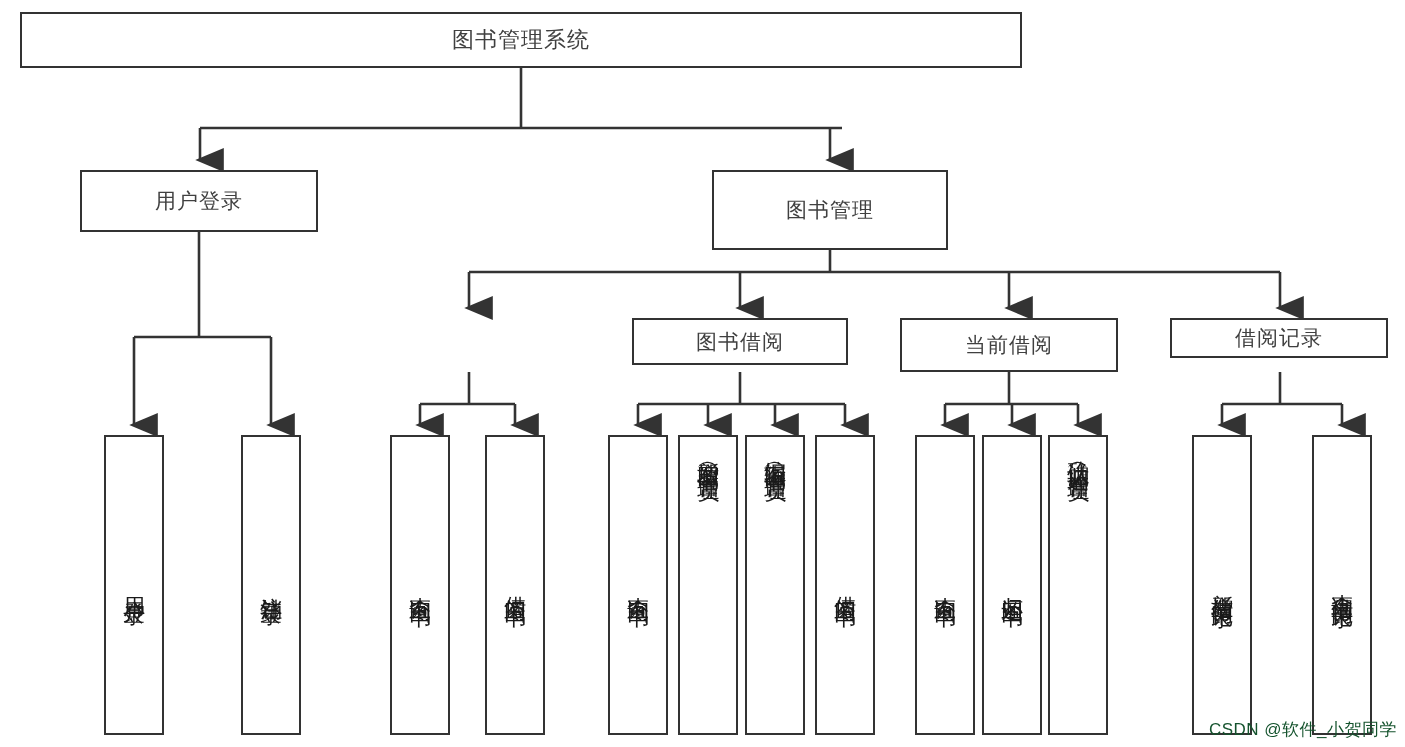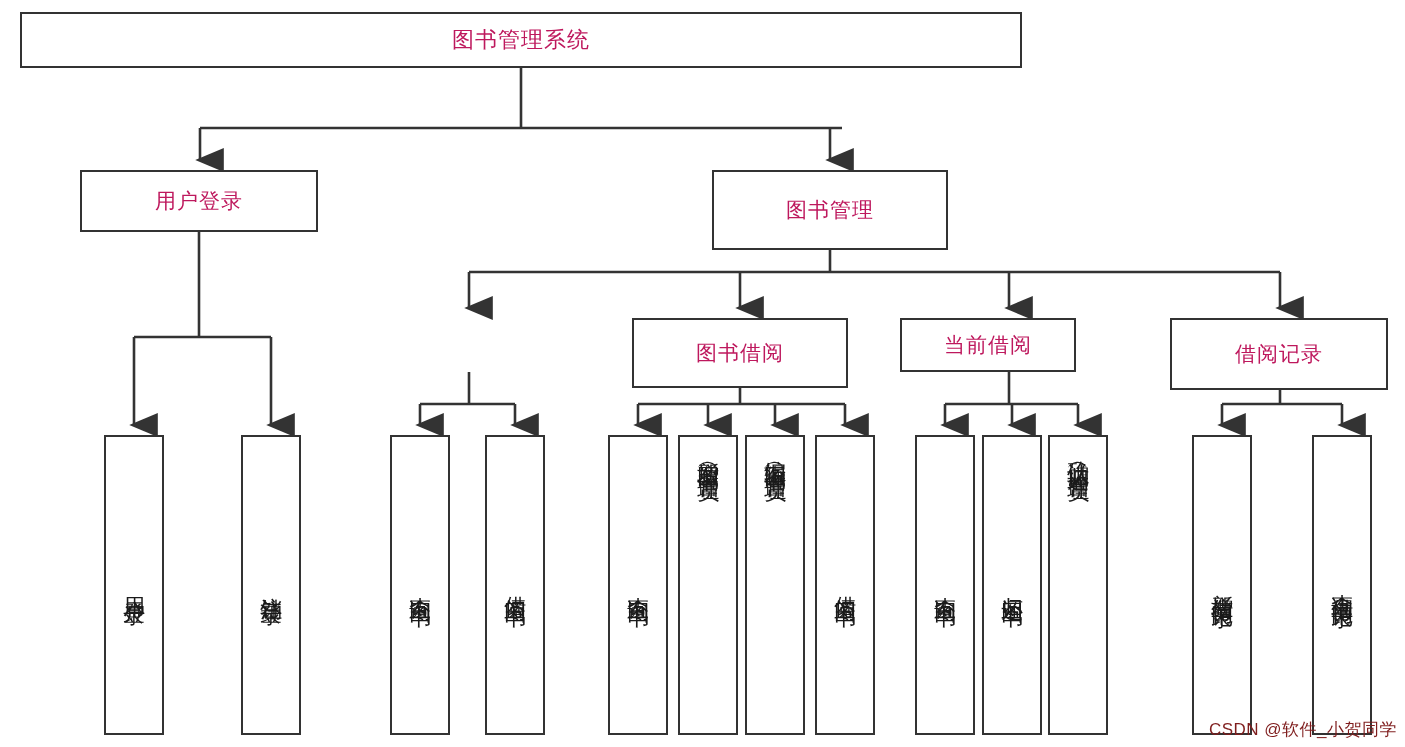--- a/index.html
+++ b/index.html
@@ -10,21 +10,21 @@
   #canvas{position:relative;width:1405px;height:747px;background:#fff;}
   svg#wires{position:absolute;left:0;top:0;width:1405px;height:747px;}
   .node{
     position:absolute;
     box-sizing:border-box;
     border:2.5px solid #333333;
     background:#ffffff;
     display:flex;
     align-items:center;
     justify-content:center;
-    color:#be185d;
+    color:#404040;
   }
   .node.horiz{font-size:21px;letter-spacing:1px;}
   .node.root{font-size:22px;letter-spacing:1px;}
   .leaf{
     position:absolute;
     box-sizing:border-box;
     border:2.5px solid #333333;
     background:#ffffff;
     display:flex;
     align-items:center;
@@ -38,21 +38,21 @@
     line-height:1.12;
     letter-spacing:3px;
     white-space:nowrap;
     color:#1a1a1a;
   }
   .leaf.topal{align-items:flex-start;padding-top:6px;}
   .watermark{
     position:absolute;
     right:8px;bottom:6px;
     font-size:17px;
-    color:#7f1d1d;
+    color:#14532d;
     letter-spacing:.5px;
     white-space:nowrap;
   }
 </style>
 </head>
 <body>
 
 <div id="canvas">
 
   <svg id="wires" viewBox="0 0 1405 747">
@@ -111,27 +111,27 @@
     <span>图书管理系统</span>
   </div>
 
   <div class="node horiz" style="left:80px;top:170px;width:238px;height:62px;">
     <span>用户登录</span>
   </div>
   <div class="node horiz" style="left:712px;top:170px;width:236px;height:80px;">
     <span>图书管理</span>
   </div>
 
-  <div class="node horiz" style="left:632px;top:318px;width:216px;height:70px;">
+  <div class="node horiz" style="left:632px;top:318px;width:216px;height:47px;">
     <span>图书借阅</span>
   </div>
-  <div class="node horiz" style="left:900px;top:318px;width:176px;height:54px;">
+  <div class="node horiz" style="left:900px;top:318px;width:218px;height:54px;">
     <span>当前借阅</span>
   </div>
-  <div class="node horiz" style="left:1170px;top:318px;width:218px;height:72px;">
+  <div class="node horiz" style="left:1170px;top:318px;width:218px;height:40px;">
     <span>借阅记录</span>
   </div>
 
   <div class="leaf" style="left:104px;top:435px;width:60px;height:300px;">
     <span class="vtext">用户登录</span>
   </div>
   <div class="leaf" style="left:241px;top:435px;width:60px;height:300px;">
     <span class="vtext">注销登录</span>
   </div>
 

